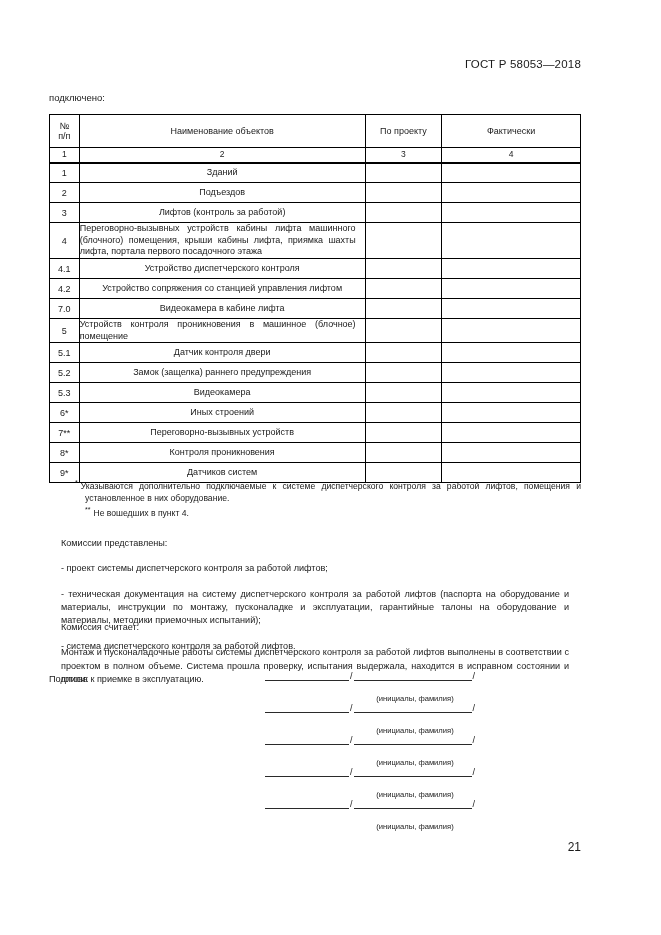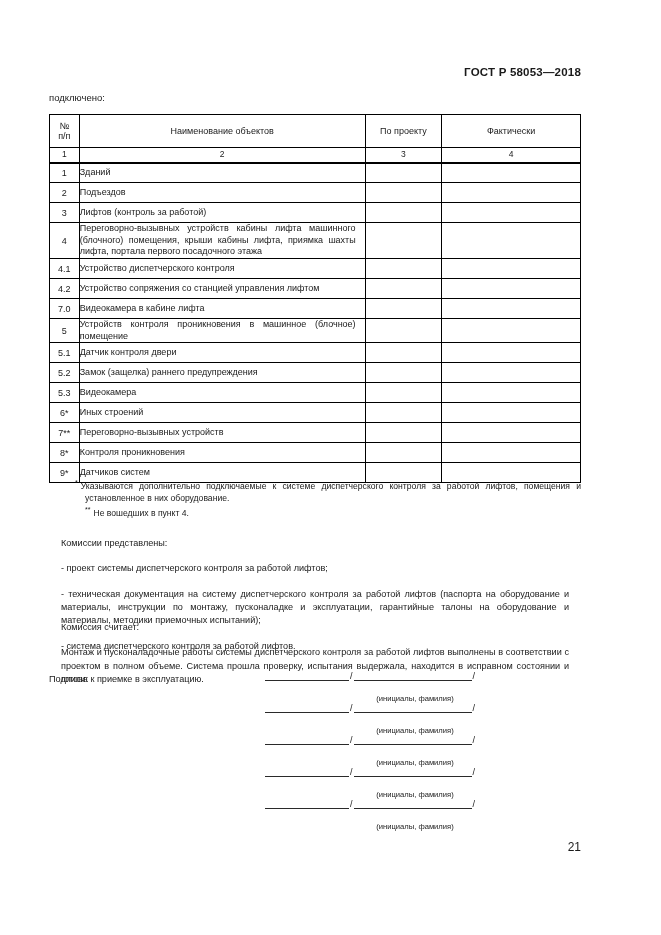--- a/index.html
+++ b/index.html
@@ -19,24 +19,24 @@
 
   .page {
     position: absolute;
     inset: 0;
     padding: 0;
   }
 
   
   .doc-header {
     position: absolute;
-    top: 66px;
+    top: 58px;
     right: 80px;
     font-size: 11.5px;
-    font-weight: bold;
+    font-weight: normal;
     letter-spacing: 0.2px;
     white-space: nowrap;
   }
 
   
   .intro-line {
     position: absolute;
     top: 92px;
     left: 49px;
     font-size: 9.5px;
@@ -80,20 +80,21 @@
     height: 20px;
   }
   .cell-idx {
     text-align: center;
     font-size: 9px;
     padding: 0 2px;
   }
   .cell-name {
     padding: 3px 7px 3px 8px;
     line-height: 1.3;
+    text-align: center;
   }
   .cell-name.justify {
     text-align: justify;
     text-align-last: left;
     padding-right: 9px;
   }
   .cell-blank { }
 
   
   .footnotes {

